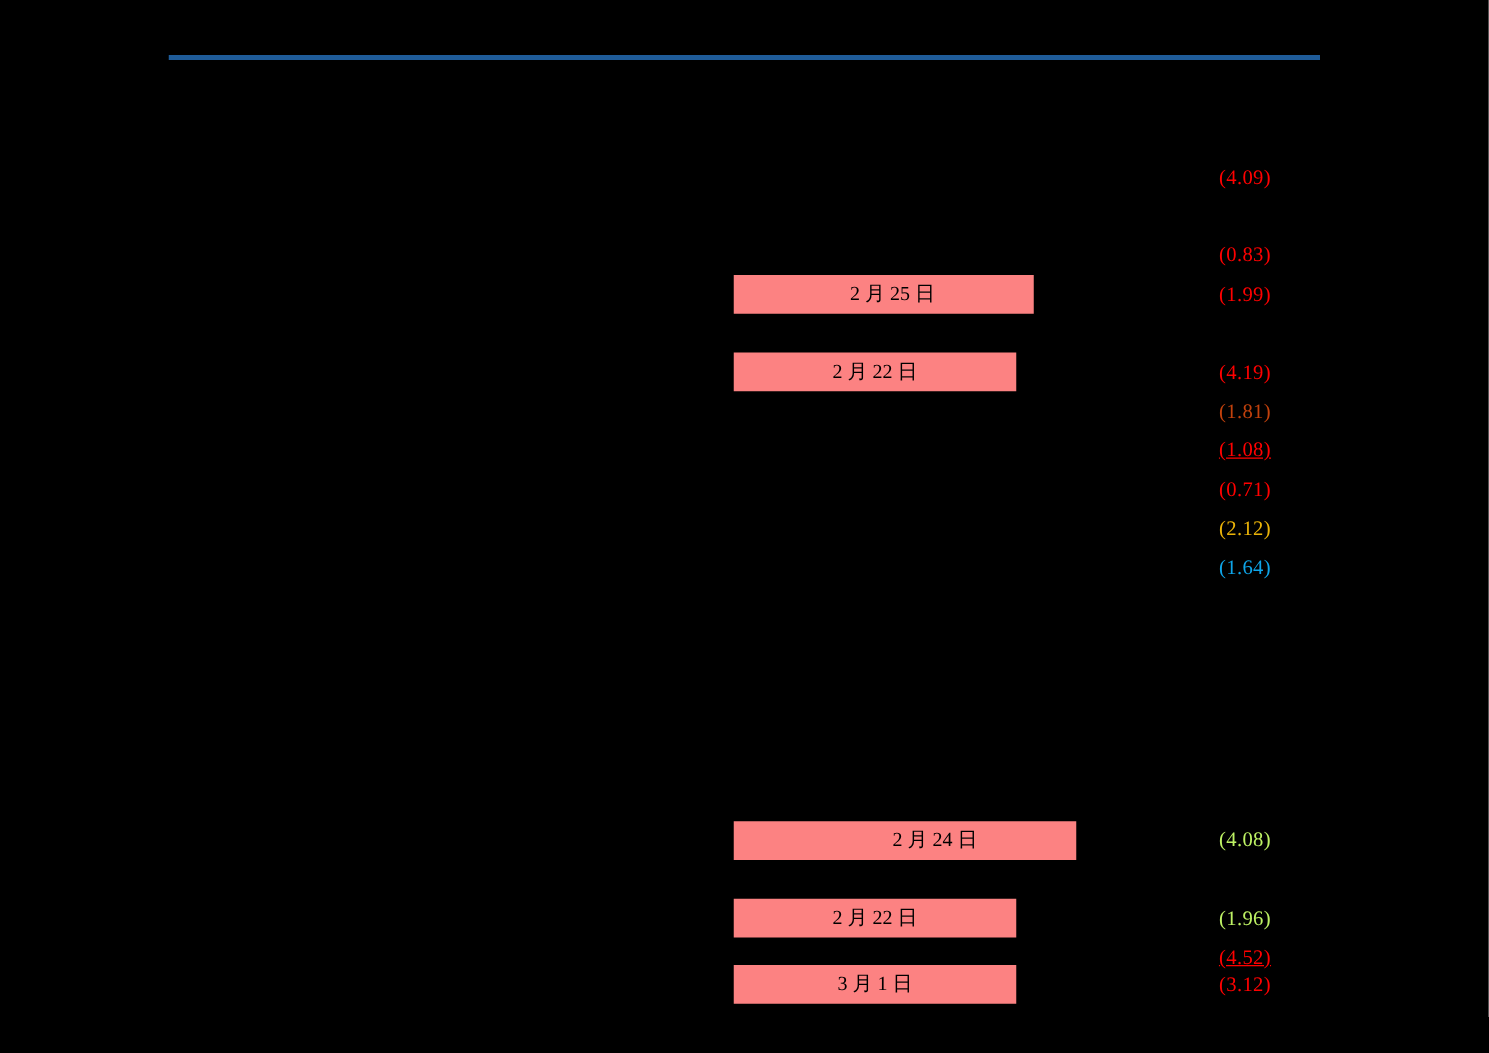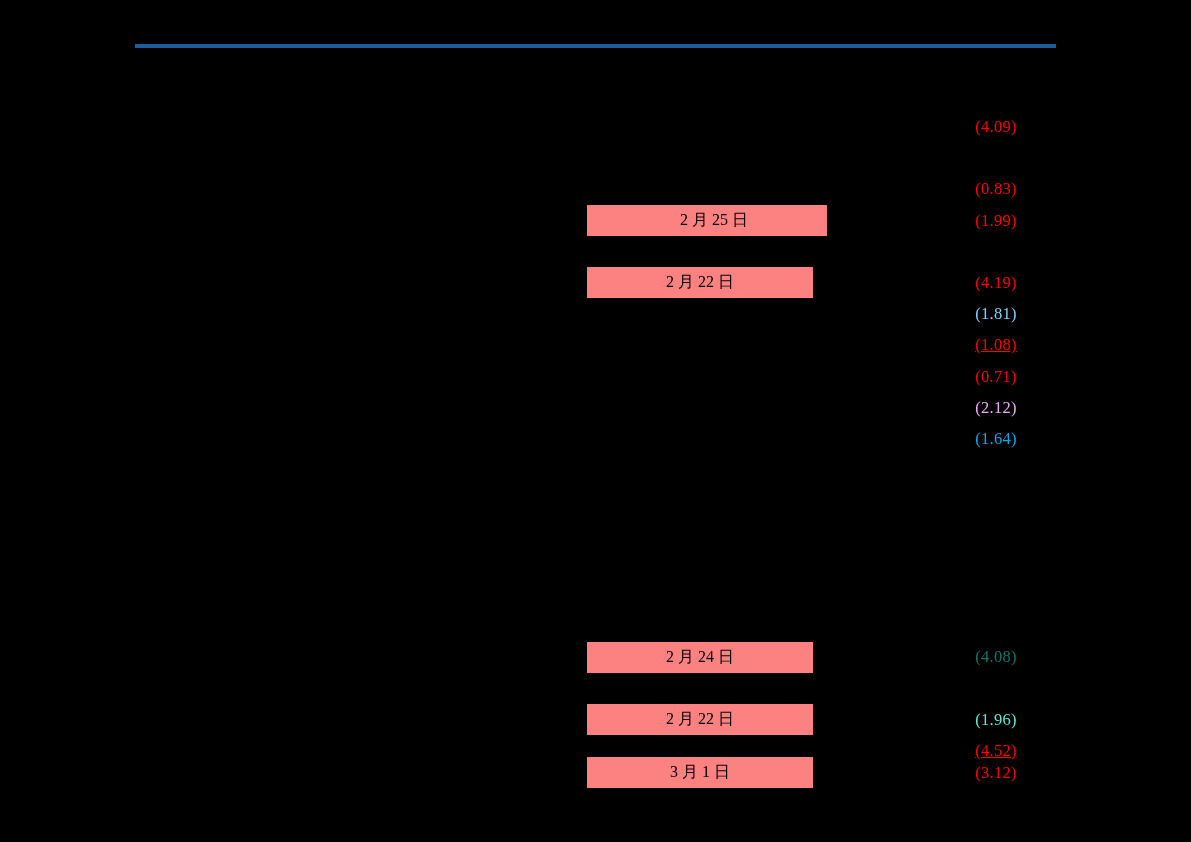--- a/index.html
+++ b/index.html
@@ -28,20 +28,21 @@
     left: 0;
     top: 0;
     width: 1191px;
     height: 842px;
   }
   .table-row {
     position: absolute;
     left: 0;
     width: 1038px;
     height: 31px;
+    margin-top: 15px;
   }
   .date-cell {
     position: absolute;
     left: 587px;
     top: 0;
     width: 226px;
     height: 31px;
     display: flex;
     align-items: center;
     justify-content: center;
@@ -77,41 +78,41 @@
       </div>
       <div class="table-row" style="top: 205px;">
         <div class="date-cell" style="background: rgb(252, 130, 130); color: rgb(0, 0, 0); padding-left: 14px;">2 月 25 日</div>
         <div class="value-cell" style="color: rgb(255, 0, 0);">(1.99)</div>
       </div>
       <div class="table-row" style="top: 267.4px;">
         <div class="date-cell" style="background: rgb(252, 130, 130); color: rgb(0, 0, 0);">2 月 22 日</div>
         <div class="value-cell" style="color: rgb(255, 0, 0);">(4.19)</div>
       </div>
       <div class="table-row" style="top: 298.6px;">
-        <div class="value-cell" style="color: #7dd3fc;">(1.81)</div>
+        <div class="value-cell" style="color: #c2410c;">(1.81)</div>
       </div>
       <div class="table-row" style="top: 329.8px;">
         <div class="value-cell" style="color: rgb(255, 0, 0); text-decoration: underline;">(1.08)</div>
       </div>
       <div class="table-row" style="top: 361px;">
         <div class="value-cell" style="color: rgb(255, 0, 0);">(0.71)</div>
       </div>
       <div class="table-row" style="top: 392.2px;">
-        <div class="value-cell" style="color: #f0abfc;">(2.12)</div>
+        <div class="value-cell" style="color: #eab308;">(2.12)</div>
       </div>
       <div class="table-row" style="top: 423.4px;">
         <div class="value-cell" style="color: #0ea5e9;">(1.64)</div>
       </div>
       <div class="table-row" style="top: 641.8px;">
-        <div class="date-cell" style="background: rgb(252, 130, 130); color: rgb(0, 0, 0);">2 月 24 日</div>
-        <div class="value-cell" style="color: #0f766e;">(4.08)</div>
+        <div class="date-cell" style="background: rgb(252, 130, 130); color: rgb(0, 0, 0); padding-left: 48px;">2 月 24 日</div>
+        <div class="value-cell" style="color: #bef264;">(4.08)</div>
       </div>
       <div class="table-row" style="top: 704.2px;">
         <div class="date-cell" style="background: rgb(252, 130, 130); color: rgb(0, 0, 0);">2 月 22 日</div>
-        <div class="value-cell" style="color: #5eead4;">(1.96)</div>
+        <div class="value-cell" style="color: #bef264;">(1.96)</div>
       </div>
       <div class="table-row" style="top: 735.4px;">
         <div class="value-cell" style="color: rgb(255, 0, 0); text-decoration: underline;">(4.52)</div>
       </div>
       <div class="table-row" style="top: 757px;">
         <div class="date-cell" style="background: rgb(252, 130, 130); color: rgb(0, 0, 0);">3 月 1 日</div>
         <div class="value-cell" style="color: rgb(255, 0, 0);">(3.12)</div>
       </div>
     </div>
 </div>

